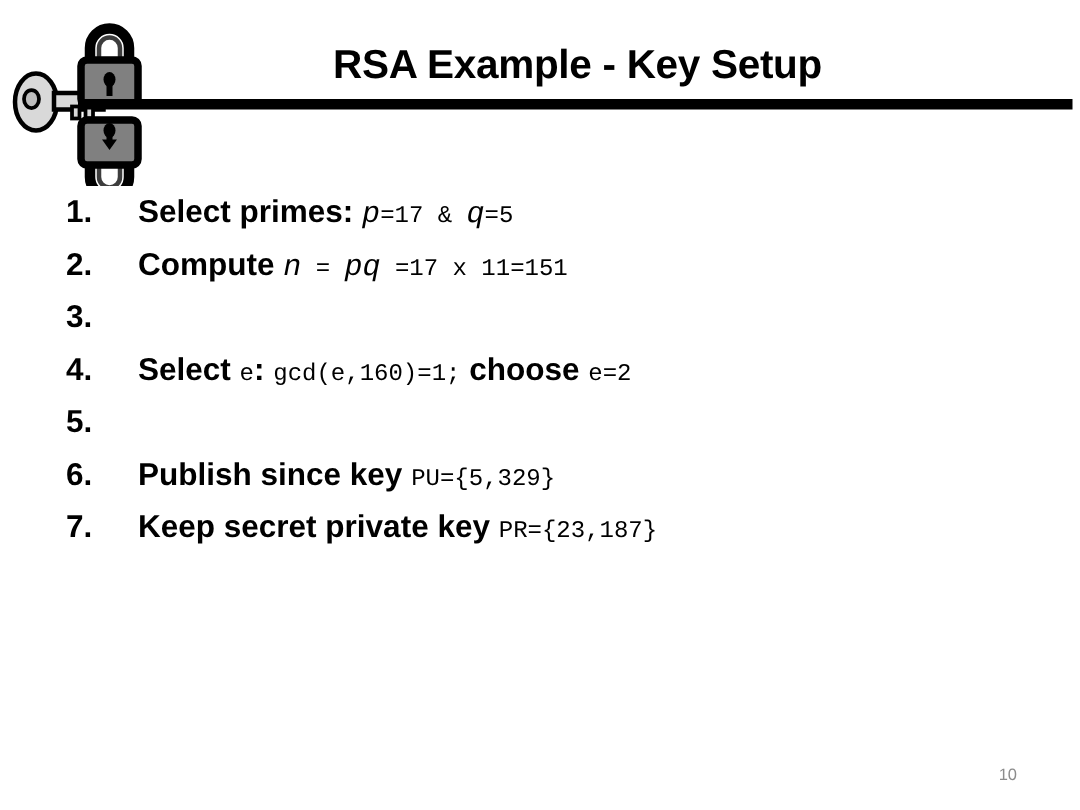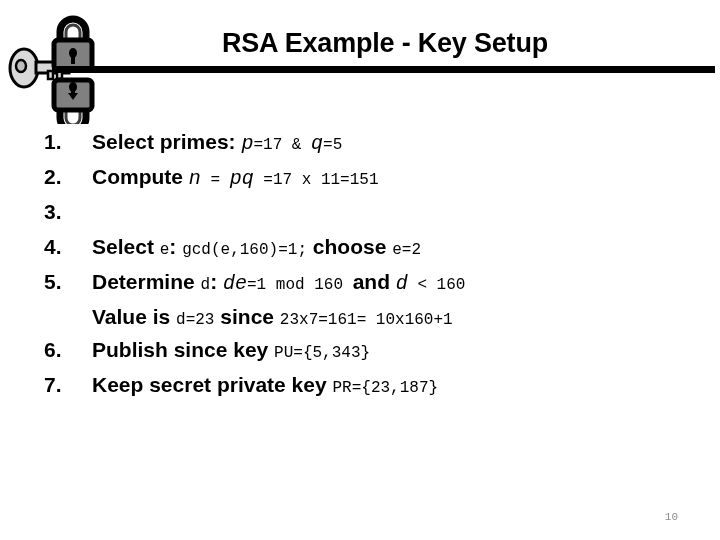--- a/index.html
+++ b/index.html
@@ -101,21 +101,21 @@
   
   .sans      { font-family: "Liberation Sans", sans-serif; font-weight: bold; font-size: 21px; }
   .mono      { font-family: Liberation Mono, monospace; font-weight: normal; font-size: 16px; letter-spacing: 0px; }
   .mono-i    { font-family: "Liberation Mono", monospace; font-weight: normal; font-style: italic; font-size: 20px; }
 
   
   .page-num {
     position: absolute;
     right: 42px;
     bottom: 16px;
-    font-family: Liberation Mono, monospace;
+    font-family: Liberation Sans, sans-serif;
     font-size: 11px;
     line-height: 13px;
     color: #8c8c8c;
   }
 </style>
 </head>
 <body>
 
 <div class="slide">
 
@@ -167,29 +167,24 @@
       </div>
       <div class="li">
         <span class="li-num">3.</span>
       </div>
       <div class="li">
         <span class="li-num">4.</span>
         <span class="li-text"><span class="sans">Select </span><span class="mono">e</span><span class="sans">: </span><span class="mono">gcd(e,160)=1;</span><span class="sans">  choose </span><span class="mono">e=2</span></span>
       </div>
       <div class="li">
         <span class="li-num">5.</span>
-        <span class="li-text"><span class="sans">Determine </span><span class="mono">d</span><span class="sans">: </span><span class="mono-i">de</span><span class="mono">=1 mod 160 </span><span class="sans">and </span><span class="mono-i">d</span><span class="mono"> &lt; 160</span></span>
-      </div>
-      <div class="li sub">
-        <span class="li-num"></span>
-        <span class="li-text indent-sub"><span class="sans">Value is </span><span class="mono">d=23</span><span class="sans"> since </span><span class="mono">23x7=161=  10x160+1</span></span>
       </div>
       <div class="li">
         <span class="li-num">6.</span>
-        <span class="li-text"><span class="sans">Publish since key </span><span class="mono">PU={5,343}</span></span>
+        <span class="li-text"><span class="sans">Publish since key </span><span class="mono">PU={5,329}</span></span>
       </div>
       <div class="li">
         <span class="li-num">7.</span>
         <span class="li-text"><span class="sans">Keep secret private key </span><span class="mono">PR={23,187}</span></span>
       </div>
     </div>
 
   <div class="page-num">10</div>
 
 </div>

